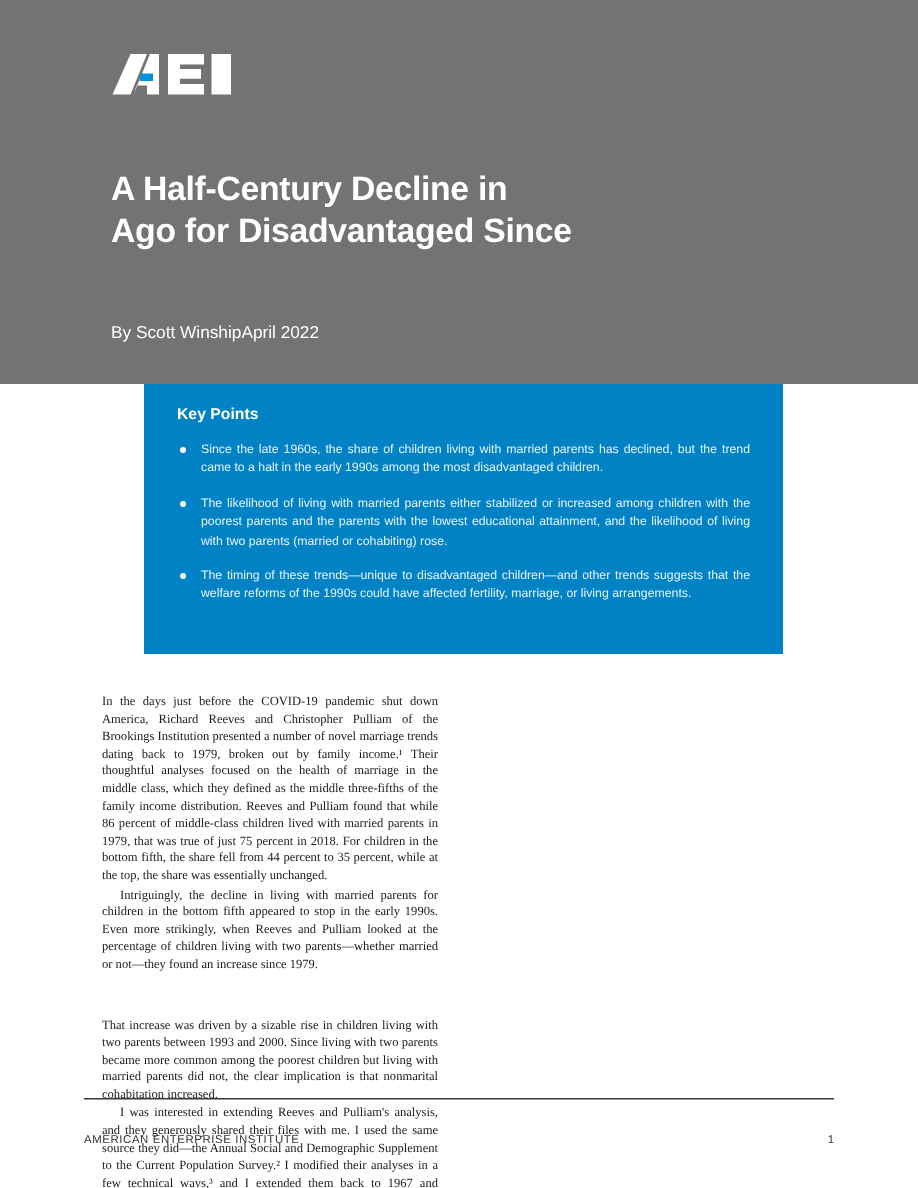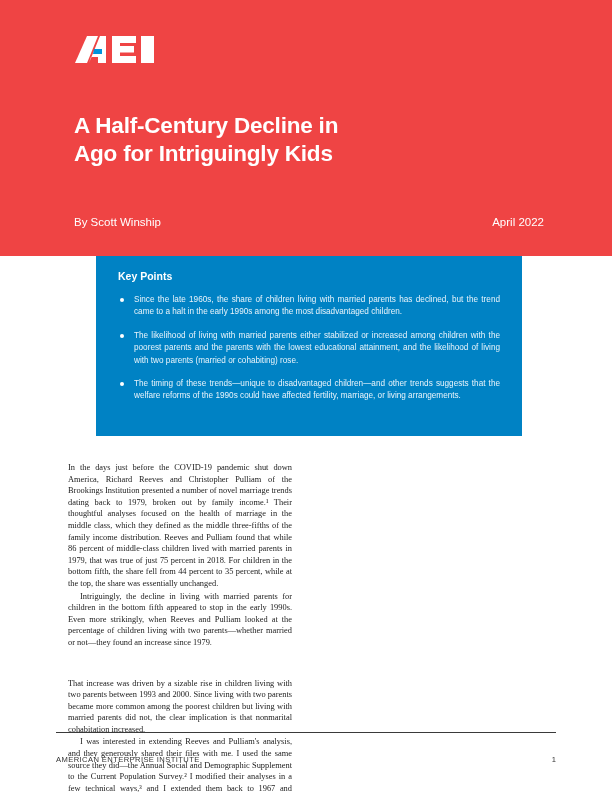--- a/index.html
+++ b/index.html
@@ -13,21 +13,21 @@
     position: relative;
     width: 612px; height: 792px;
     background: #ffffff;
   }
 
   
   .header-band {
     position: absolute;
     left: 0; top: 0;
     width: 612px; height: 256px;
-    background: #ef4444;
+    background: #737373;
   }
   .logo {
     position: absolute;
     left: 74px; top: 34px;
     width: 82px; height: 40px;
   }
   .title-block {
     position: absolute;
     left: 74px; top: 112px;
     width: 470px;
@@ -38,21 +38,20 @@
     font-size: 22.5px;
     line-height: 28px;
     color: #ffffff;
     letter-spacing: -0.2px;
   }
   .byline-row {
     position: absolute;
     left: 74px; top: 216px;
     width: 470px;
     display: flex;
-    justify-content: space-between;
     align-items: baseline;
   }
   .byline, .date {
     font-family: "Liberation Sans", sans-serif;
     font-size: 11.5px;
     color: #ffffff;
   }
 
   
   .keypoints {
@@ -151,21 +150,21 @@
           <path d="M134 4 L160 4 L160 58 L134 58 Z"></path>
         </g>
         <g fill="#0093dd">
           <path d="M40 30 L56 30 L56 40 L38 40 Z"></path>
         </g>
       </svg>
     </div>
 
     <div class="title-block">
       <div class="doc-title">A Half-Century Decline in</div>
-      <div class="doc-title">Ago for Intriguingly Kids</div>
+      <div class="doc-title">Ago for Disadvantaged Since</div>
     </div>
 
     <div class="byline-row">
       <div class="byline">By Scott Winship</div>
       <div class="date">April 2022</div>
     </div>
   </div>
 
   <div class="keypoints">
     <div class="kp-title">Key Points</div>

